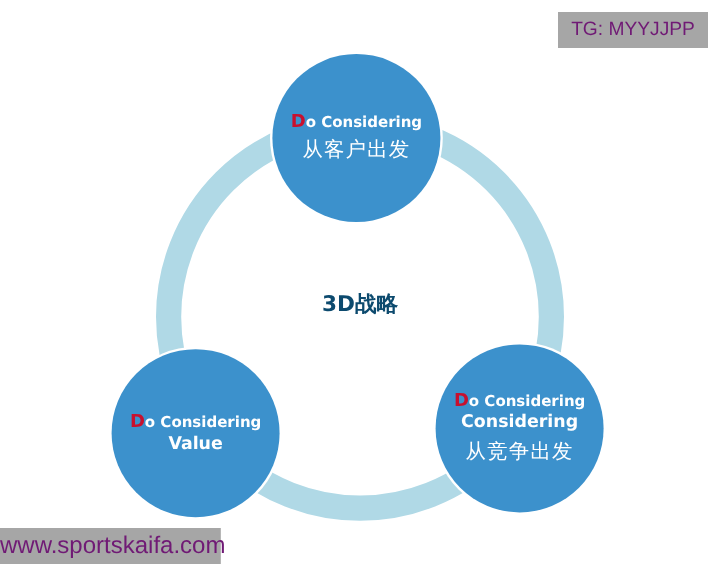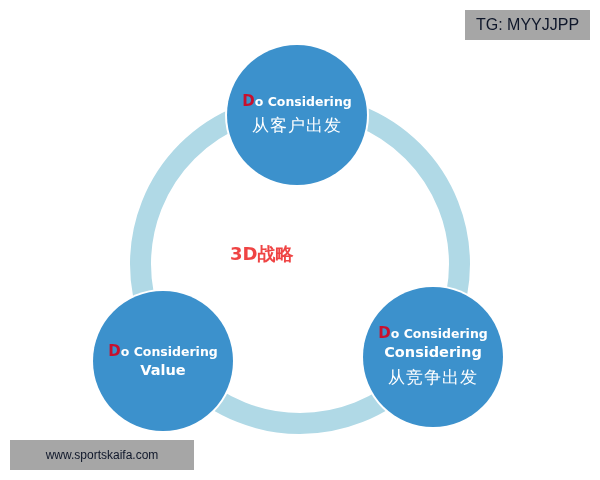--- a/index.html
+++ b/index.html
@@ -10,25 +10,25 @@
   .node { position:absolute; width:140px; height:140px; border-radius:50%; background:#3c91cc;
           box-shadow:0 0 0 2px #ffffff; color:#ffffff; text-align:center; display:flex;
           flex-direction:column; justify-content:center; align-items:center; }
   .node .l1 { font-size:12.5px; font-weight:bold; line-height:16px; }
   .node .l1 .d { color:#c8102e; font-size:15px; }
   .node .l2 { font-size:14.5px; font-weight:bold; line-height:20px; }
   .node .l3 { font-size:17px; line-height:24px; margin-top:3px; letter-spacing:1px; }
   #node-top { left:227px; top:45px; }
   #node-left { left:93px; top:291px; }
   #node-right { left:363px; top:287px; }
-  .center { position:absolute; left:230px; top:242px; width:140px; 
-            font-weight:bold; color:#ef4444; font-size:18px; line-height:23px; }
-  .wm { position:absolute; background:#a6a6a6; color:#0f172a; font-family:"Liberation Sans", sans-serif; }
+  .center { position:absolute; left:230px; top:242px; width:140px; text-align:center;
+            font-weight:bold; color:#0c4a6e; font-size:18px; line-height:23px; }
+  .wm { position:absolute; background:#a6a6a6; color:#701a75; font-family:"Liberation Sans", sans-serif; }
   #wm-top { left:465px; top:10px; width:125px; height:30px; font-size:16px; line-height:30px; text-align:center; }
-  #wm-bottom { left:10px; top:440px; width:184px; height:30px; font-size:12px; line-height:30px; text-align:center; }
+  #wm-bottom { left:0; top:440px; width:184px; height:30px; font-size:20px; line-height:30px; text-align:center; }
 </style>
 </head>
 <body>
 
 <div class="ring"></div>
 
 <div class="node" id="node-top">
   <div class="l1"><span class="d">D</span><span>o Considering</span></div>
   <div class="l3">从客户出发</div>
 </div>

